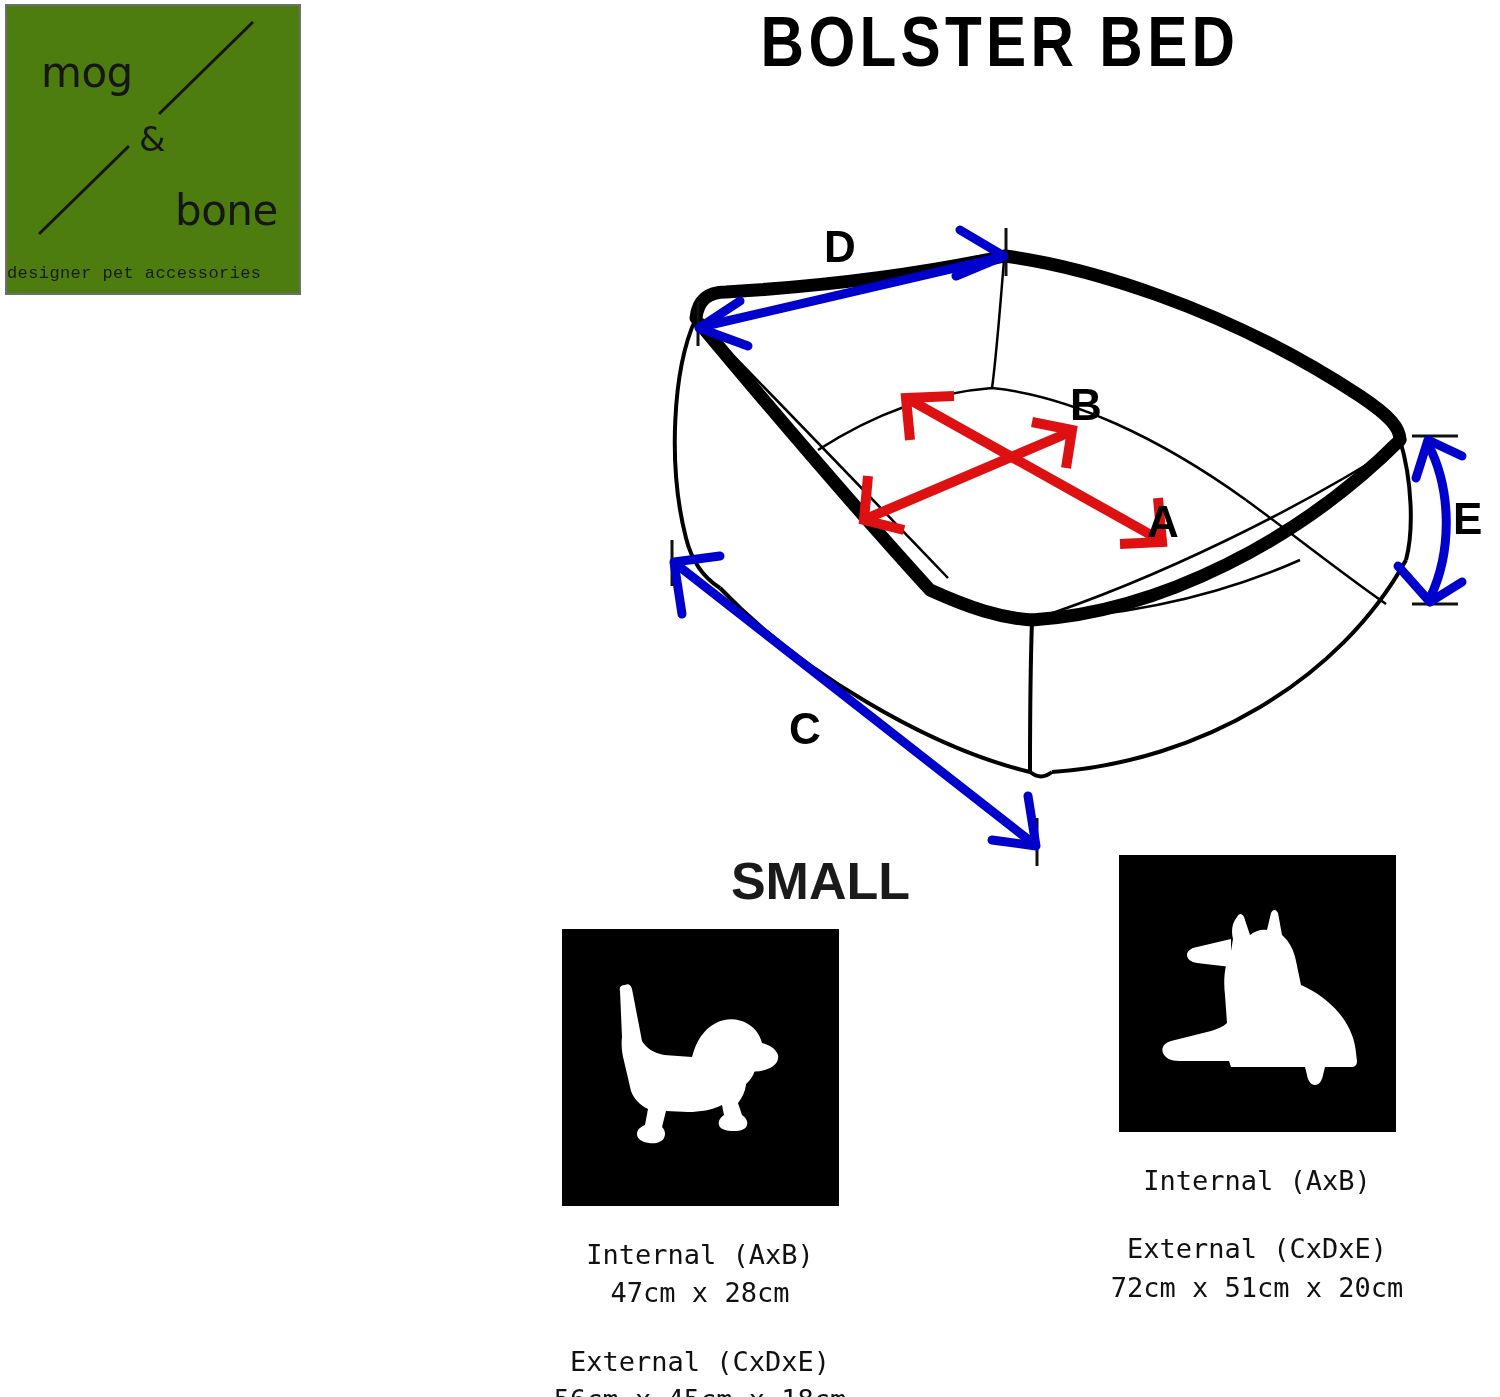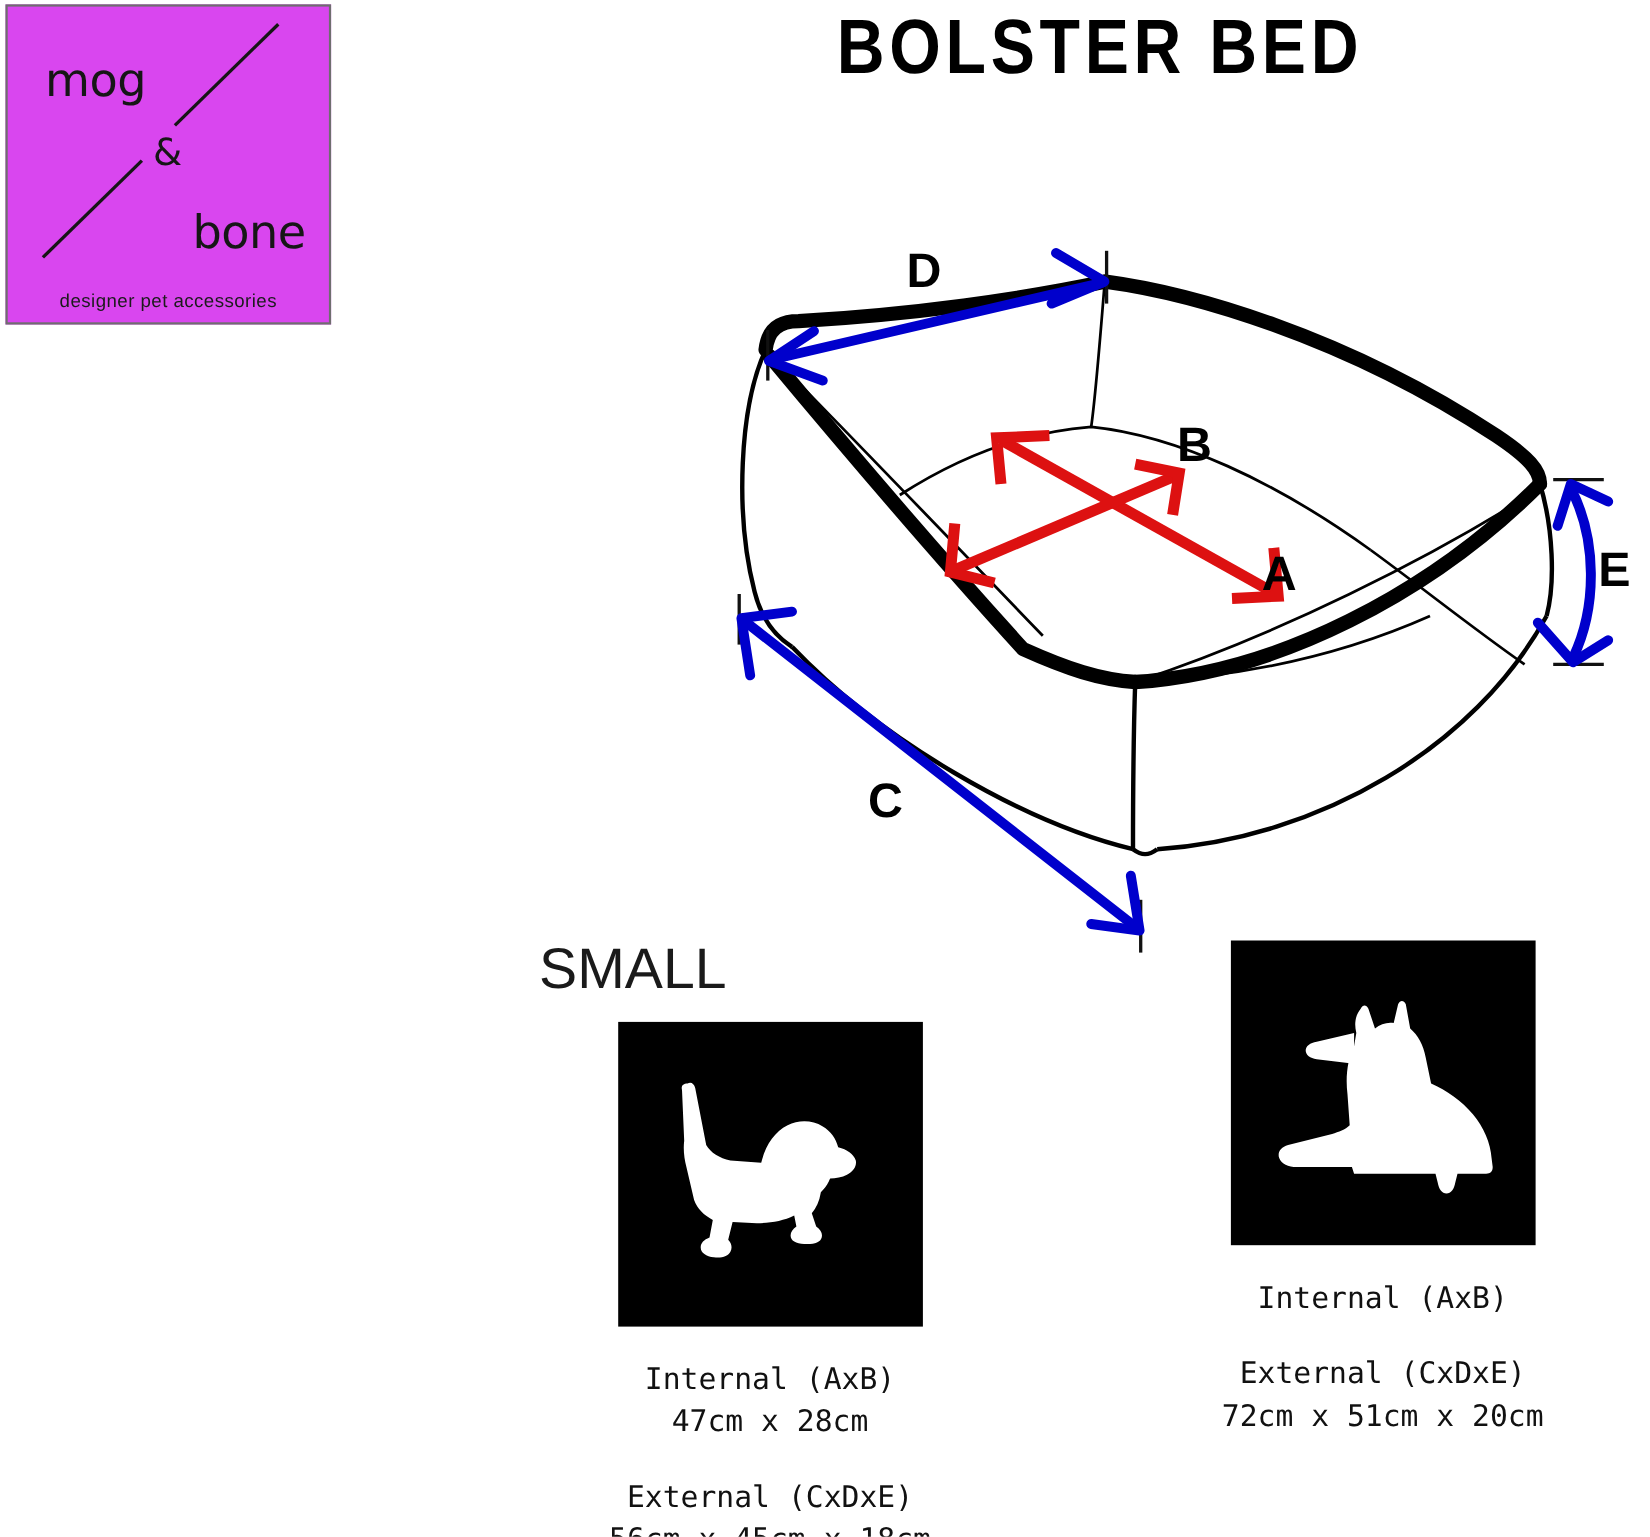--- a/index.html
+++ b/index.html
@@ -18,39 +18,39 @@
 
   
   #logo-box {
     position: absolute;
     left: 5px;
     top: 4px;
     width: 296px;
     height: 291px;
     border: 2px solid #6e6e6e;
     box-sizing: border-box;
-    background: #d946ef;
+    background: #4d7c0f;
   }
   #logo-box svg { position: absolute; left: 0; top: 0; }
   .logo-word {
     position: absolute;
     font-family: "DejaVu Sans", sans-serif;
     font-weight: 400;
     color: #161616;
     white-space: nowrap;
   }
   #logo-mog  { left: 34px;  top: 42px;  font-size: 42px; letter-spacing: -0.5px; }
   #logo-amp  { left: 132px; top: 113px; font-size: 34px; }
   #logo-bone { left: 168px; top: 180px; font-size: 42px; letter-spacing: -0.5px; }
   #logo-tag {
     position: absolute;
     left: 0; right: 0;
     top: 258px;
-    text-align: center;
-    font-family: Liberation Sans, sans-serif;
+    text-align: left;
+    font-family: Liberation Mono, monospace;
     font-size: 17px;
     letter-spacing: 0.4px;
     color: #1b1b1b;
     white-space: nowrap;
   }
 
   
   #page-title {
     position: absolute;
     left: 620px;
@@ -89,23 +89,23 @@
   #letter-E { left: 1453px; top: 497px; }
   #letter-B { left: 1070px; top: 383px; }
   #letter-A { left: 1147px; top: 500px; }
 
   
   .size-panel { position: absolute; top: 855px; width: 420px; }
   #panel-small { left: 490px; }
   #panel-large { left: 1047px; }
 
   .size-heading {
-    text-align: left;
+    text-align: right;
     font-family: "Liberation Sans", sans-serif;
-    font-weight: 400;
+    font-weight: 700;
     font-size: 52px;
     color: #1a1a1a;
     line-height: 1;
     margin: 0 0 22px 0;
     white-space: nowrap;
   }
   .dog-tile {
     width: 277px;
     height: 277px;
     margin: 0 auto;

